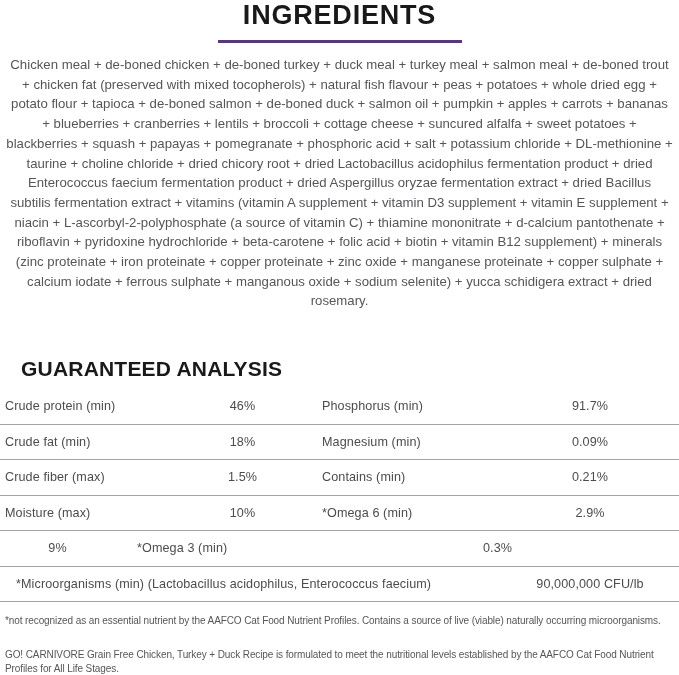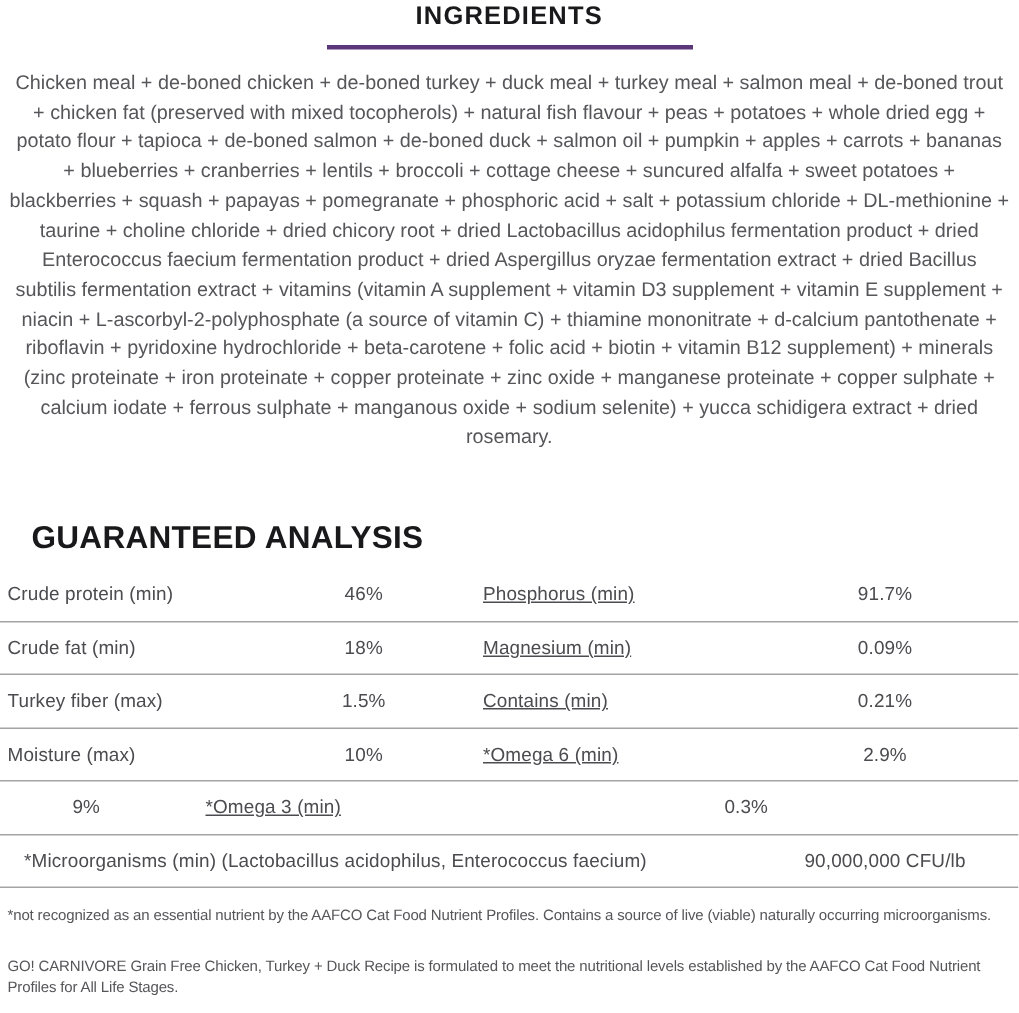--- a/index.html
+++ b/index.html
@@ -6,21 +6,21 @@
   html, body { width: 679px; height: 675px; }
   body {
     background: #ffffff;
     font-family: "Liberation Sans", sans-serif;
     overflow: hidden;
     color: #565559;
   }
   .ingredients-title {
     margin-top: 2px;
     text-align: center;
-    font-size: 17px;
+    font-size: 27px;
     font-weight: 700;
     letter-spacing: 0.8px;
     line-height: 1;
     color: #19191b;
   }
   .accent-rule {
     width: 244px;
     height: 3px;
     margin: 11px auto 0 auto;
     background: #5b3679;
@@ -46,21 +46,21 @@
     display: flex;
     align-items: center;
     height: 35.5px;
     border-bottom: 1.5px solid #a3a3a6;
     font-size: 12.6px;
     letter-spacing: 0.1px;
     color: #4c4b4f;
   }
   .c1 { width: 185px; padding-left: 5px; }
   .c2 { width: 115px; text-align: center; }
-  .c3 { width: 220px; padding-left: 22px; text-decoration: underline; }
+  .c3 { width: 220px; padding-left: 22px; }
   .c4 { flex: 1; text-align: center; padding-right: 19px; }
   .m1 { flex: 1; padding-left: 16px; }
   .m2 { width: 140px; text-align: center; margin-right: 19px; }
   .footnote {
     margin-top: 13px;
     padding: 0 5px;
     font-size: 10px;
     letter-spacing: -0.1px;
     color: #565559;
   }
@@ -89,21 +89,21 @@
     <div class="c3">Phosphorus (min)</div>
     <div class="c4">91.7%</div>
   </div>
   <div class="trow">
     <div class="c1">Crude fat (min)</div>
     <div class="c2">18%</div>
     <div class="c3">Magnesium (min)</div>
     <div class="c4">0.09%</div>
   </div>
   <div class="trow">
-    <div class="c1">Turkey fiber (max)</div>
+    <div class="c1">Crude fiber (max)</div>
     <div class="c2">1.5%</div>
     <div class="c3">Contains (min)</div>
     <div class="c4">0.21%</div>
   </div>
   <div class="trow">
     <div class="c1">Moisture (max)</div>
     <div class="c2">10%</div>
     <div class="c3">*Omega 6 (min)</div>
     <div class="c4">2.9%</div>
   </div>

